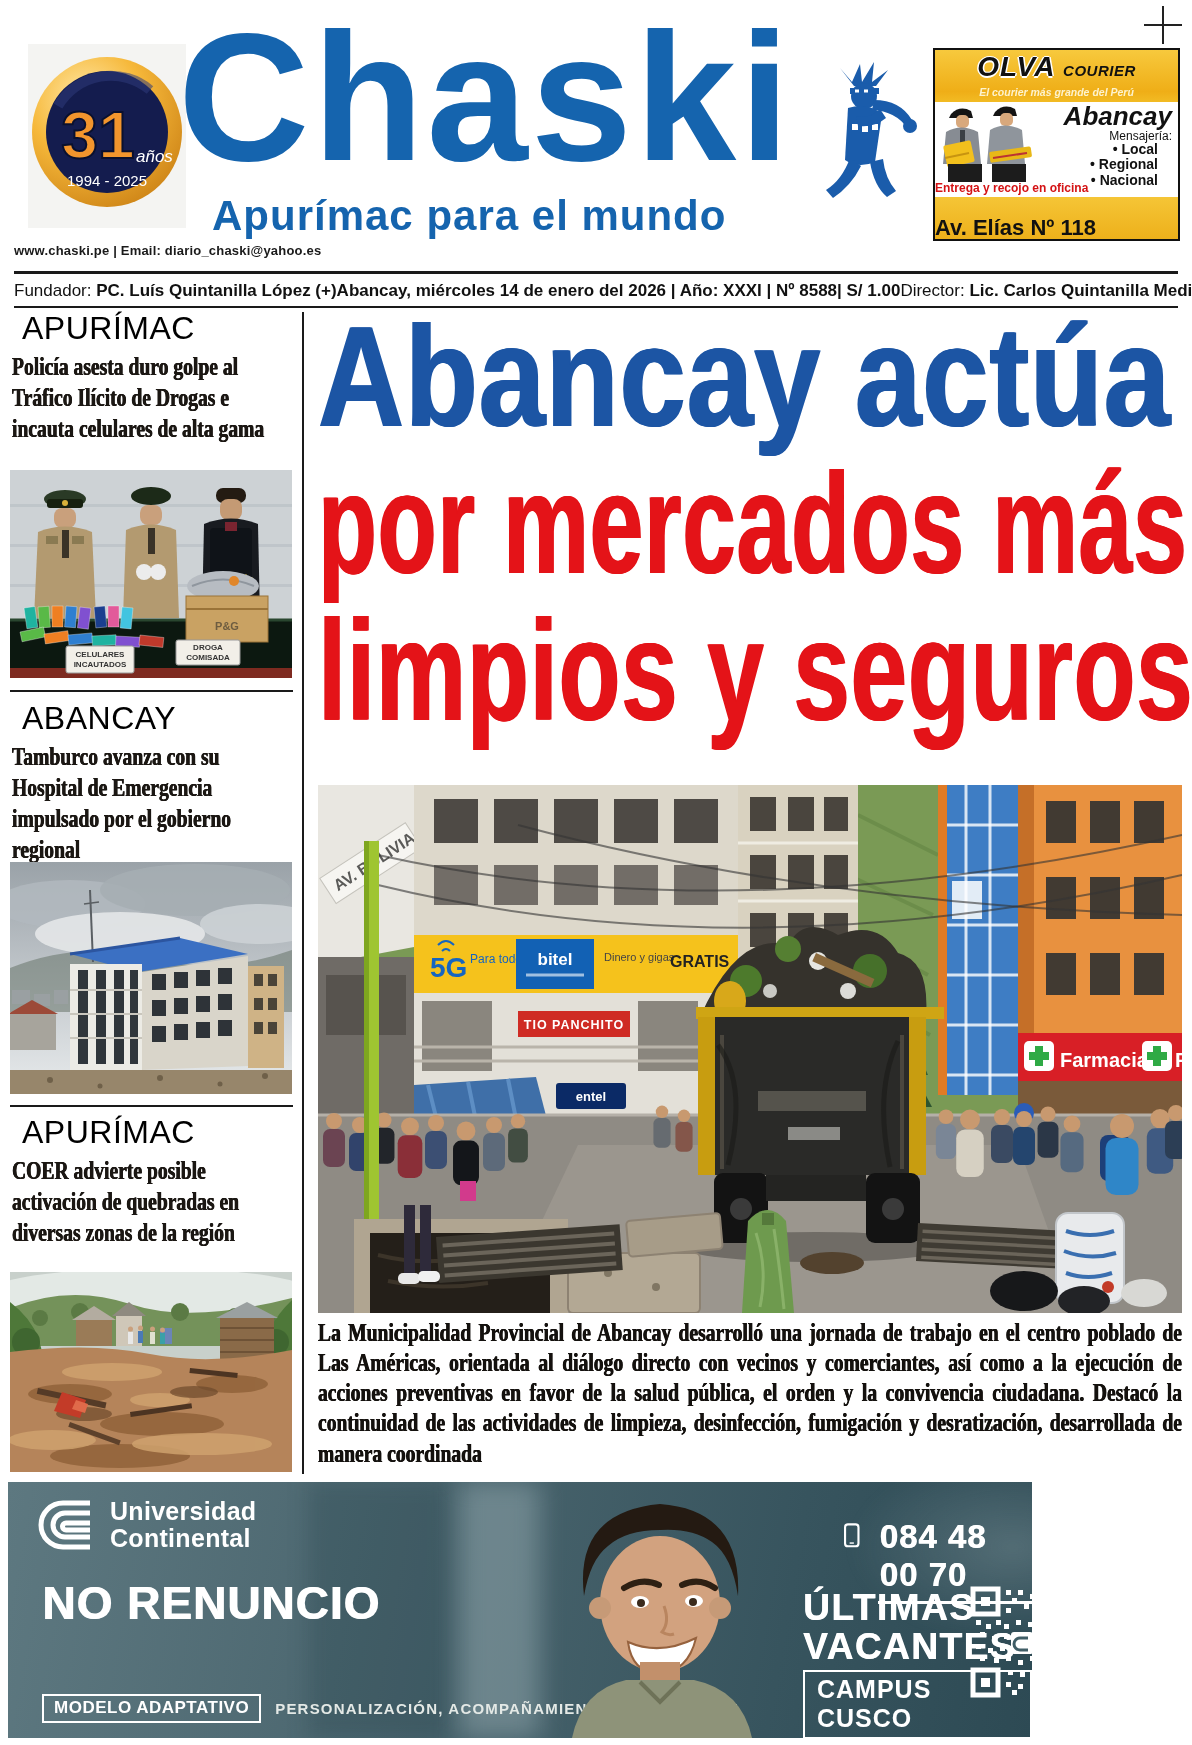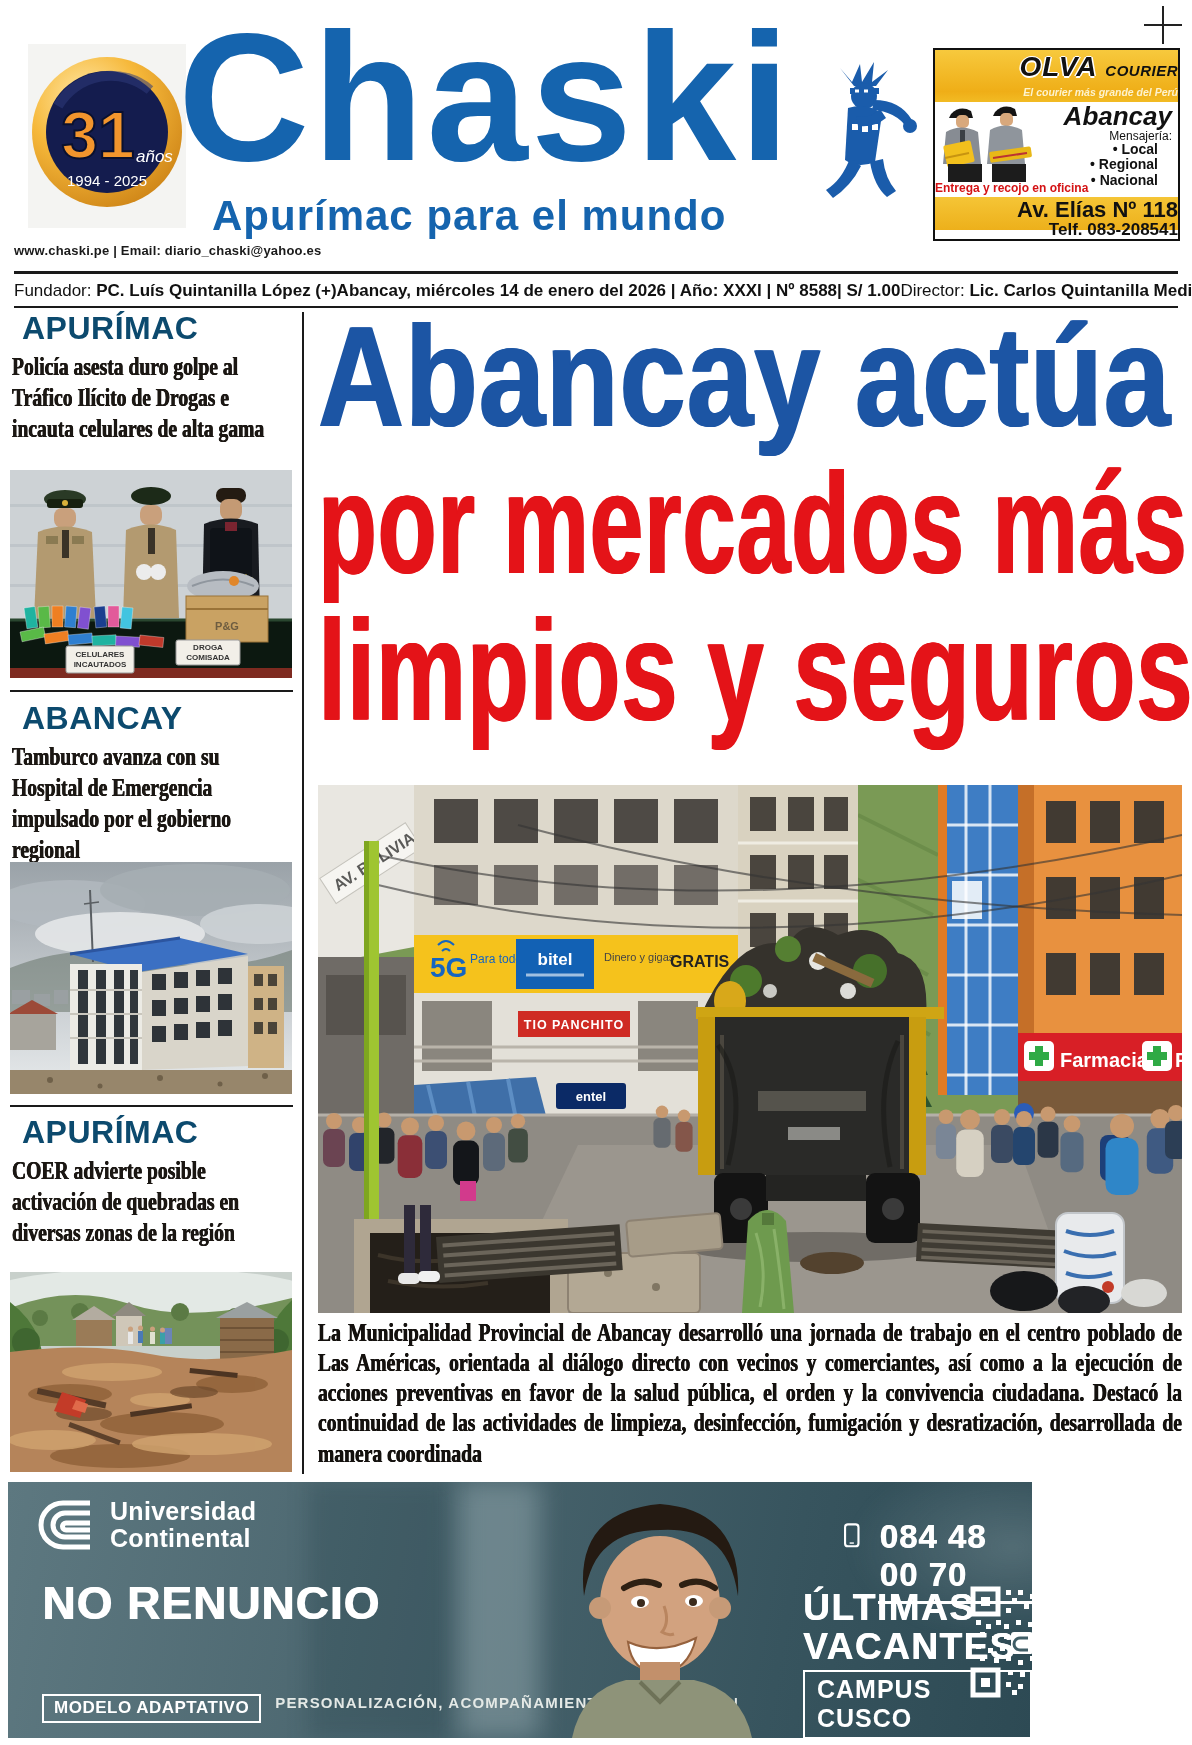--- a/index.html
+++ b/index.html
@@ -13,45 +13,45 @@
   .site-line{left:14px;top:243px;font-size:13px;font-weight:bold;color:#1a1a1a;letter-spacing:.2px}
   .mast-title{left:178px;top:-12px;font-size:182px;font-weight:bold;color:#1564ae;
               letter-spacing:3px;line-height:1.2;white-space:nowrap}
   .tagline{left:212px;top:192px;font-size:42px;font-weight:bold;color:#1564ae;letter-spacing:1px;white-space:nowrap}
   .cropmark .v{position:absolute;left:1162px;top:6px;width:2px;height:38px;background:#222}
   .cropmark .h{position:absolute;left:1144px;top:24px;width:38px;height:2px;background:#222}
 
   
   .olva{left:933px;top:48px;width:247px;height:193px;border:2px solid #111;background:#fff;box-sizing:border-box;overflow:hidden}
   .olva-top{height:52px;background:linear-gradient(180deg,#f7c93d 0%,#efae17 80%,#f2bb24 100%);
-            text-align:right;padding-top:3px;box-sizing:border-box}
+            text-align:center;padding-top:3px;box-sizing:border-box}
   .olva-brand{font-size:28px;font-weight:bold;font-style:italic;color:#111;letter-spacing:1px;line-height:1;
               text-shadow:-1.5px 0 #fff,1.5px 0 #fff,0 -1.5px #fff,0 1.5px #fff}
   .olva-brand .sfx{font-size:15px;letter-spacing:.5px;text-shadow:none}
   .olva-slogan{font-size:10.5px;font-style:italic;font-weight:bold;color:#fdf3cd;margin-top:5px}
   .olva-mid{height:80px;display:flex;background:#fff}
   .olva-right{padding:1px 6px 0 0;text-align:right;flex:1;line-height:1}
   .olva-city{font-size:26px;font-weight:bold;font-style:italic;color:#111}
   .olva-msj{font-size:12px;font-weight:normal;margin-top:1px}
   .olva-svc{font-size:14px;font-weight:bold;line-height:1.1;padding-right:14px}
   .olva-note{height:15px;background:#fff;color:#d41214;font-size:12px;font-weight:bold;text-align:left;padding-right:4px;line-height:1}
-  .olva-bottom{height:33px;background:linear-gradient(180deg,#f5c536,#edb01b);text-align:right;line-height:1.05;padding-top:1px;box-sizing:border-box}
+  .olva-bottom{height:42px;background:linear-gradient(180deg,#f5c536,#edb01b);text-align:left;line-height:1.05;padding-top:19px;box-sizing:border-box}
   .olva-addr{font-size:22px;font-weight:bold;color:#111}
   .olva-tel{font-size:17px;font-weight:bold;color:#111}
 
   
   .rule-top{left:14px;top:271px;width:1164px;height:3px;background:#1a1a1a}
   .rule-thin{left:14px;top:306px;width:1164px;height:2px;background:#1a1a1a}
   .dateline{left:14px;top:277px;width:1164px;height:27px;display:flex;justify-content:space-between;
             align-items:center;font-size:17px;color:#111;white-space:nowrap}
   .dateline b{font-weight:bold}
   .issue{font-weight:bold}
 
   
-  .kicker{font-size:32px;font-weight:bold;color:#0c4a6e;letter-spacing:.5px;white-space:nowrap}
+  .kicker{font-size:32px;font-weight:normal;color:#000000;letter-spacing:.5px;white-space:nowrap}
   .sid-head{width:282px}
   .cond{display:block;transform:scaleX(.8);transform-origin:0 0;width:125%;
         font-family:"Liberation Serif",serif;font-weight:bold;color:#1b1713;
         text-shadow:.4px 0 currentColor,-.4px 0 currentColor}
   .sid-head .cond{font-size:24.5px;line-height:1.26}
   .sdiv{width:283px;height:2px;background:#1a1a1a}
   .vsep{left:302px;top:312px;width:2px;height:1162px;background:#1a1a1a}
 
   
   .bigline{position:absolute;left:318px;font-weight:bold;line-height:1;white-space:nowrap;
@@ -66,21 +66,21 @@
   .uc-ad .decor1{position:absolute;left:452px;top:0;width:80px;height:256px;background:#a8bcc166;filter:blur(12px)}
   .uc-ad .decor2{position:absolute;left:840px;top:-30px;width:330px;height:190px;
                  background:radial-gradient(closest-side,#b7c8cc44,transparent);filter:blur(6px)}
   .uc-ad .decor3{position:absolute;left:300px;top:0;width:140px;height:256px;background:#12303a33;filter:blur(10px)}
   .uc-brand{left:30px;top:16px;display:flex;gap:12px;align-items:center}
   .uc-brand .txt{font-size:25px;font-weight:bold;line-height:1.08;letter-spacing:.3px}
   .uc-h1{left:34px;top:94px;font-size:46px;font-weight:bold;letter-spacing:1px;
          text-shadow:1px 0 currentColor}
   .uc-h2{left:28px;top:146px;background:#6c2191;padding:5px 16px 8px 14px;font-size:35px;font-weight:bold;
          letter-spacing:.5px;text-shadow:.8px 0 currentColor;white-space:nowrap}
-  .uc-model{left:34px;top:212px;display:flex;gap:14px;align-items:flex-start;white-space:nowrap}
+  .uc-model{left:34px;top:212px;display:flex;gap:14px;align-items:center;white-space:nowrap}
   .uc-badge{border:2px solid #fff;padding:2px 10px 3px;font-size:17px;font-weight:bold;letter-spacing:.5px}
   .uc-sub{font-size:15px;font-weight:bold;color:#e4e9e6;letter-spacing:1.2px}
   .uc-phone{left:836px;top:36px;display:flex;gap:18px;align-items:flex-start}
   .uc-phone .num{font-size:33px;font-weight:bold;letter-spacing:1px;border-bottom:3px solid #fff;
                  padding:0 8px 7px 2px;text-shadow:.6px 0 currentColor}
   .uc-vac{left:795px;top:106px;font-size:37px;font-weight:bold;line-height:1.06;letter-spacing:1.5px;
           text-shadow:.6px 0 currentColor}
   .uc-campus{left:795px;top:188px;border:2px solid #fff;padding:3px 12px 4px;font-size:25px;
              font-weight:bold;letter-spacing:1px;display:inline-block}
 </style>

